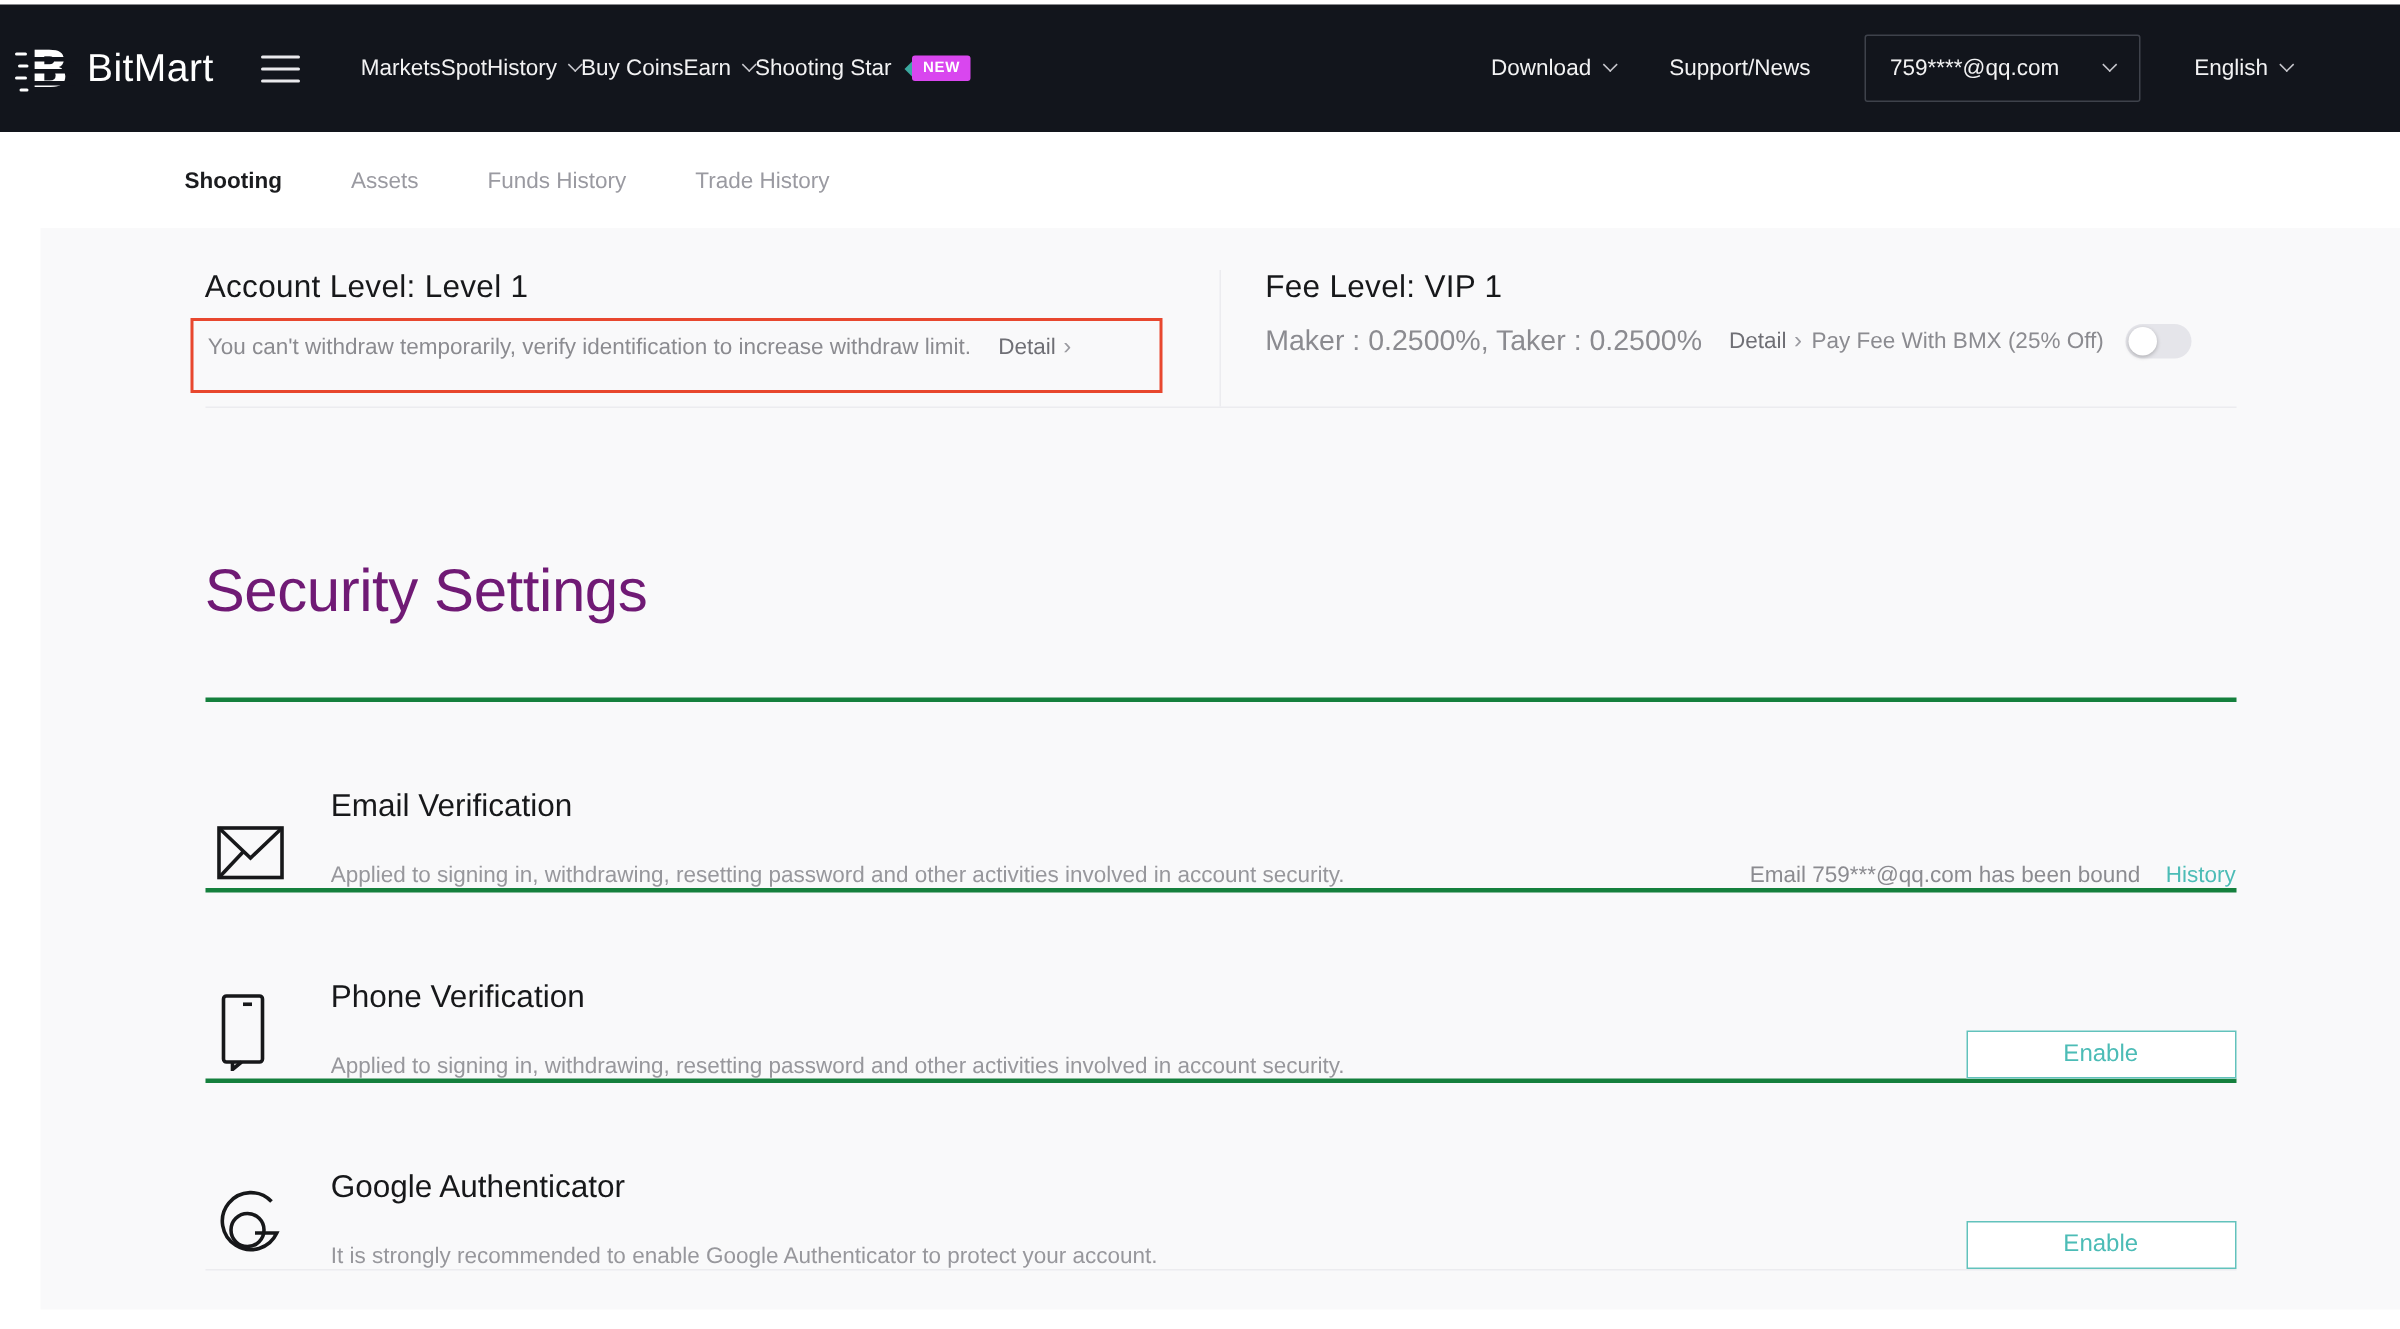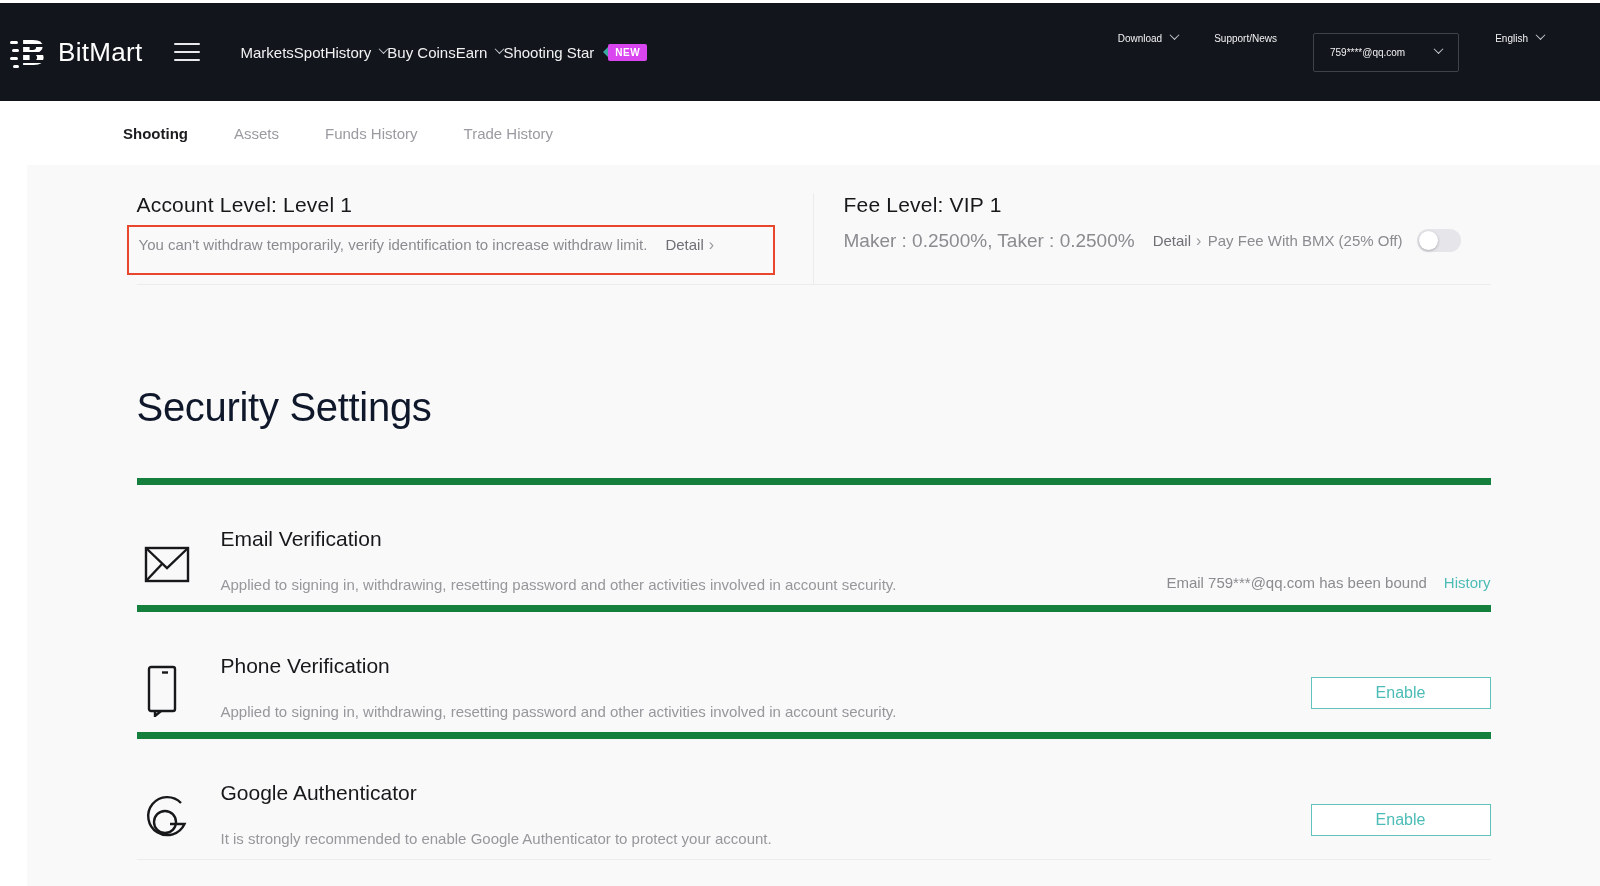--- a/index.html
+++ b/index.html
@@ -1,34 +1,34 @@
 <!DOCTYPE html>
 <html><head>
 <meta charset="utf-8">
 <style>
   * { margin:0; padding:0; box-sizing:border-box; }
   html,body { width:1600px; height:886px; background:#fff; font-family:"Liberation Sans", sans-serif; overflow:hidden; }
 
   
   .top-strip { height:3px; background:#ffffff; }
-  .topnav { height:98px; background:#12151c; display:flex; align-items:center; padding:0 56px 0 10px; color:#f2f2f3; }
+  .topnav { height:85px; background:#12151c; display:flex; align-items:center; padding:0 72px 0 10px; color:#f2f2f3; }
   .logo { display:flex; align-items:center; margin-right:32px; cursor:pointer; }
   .logo-mark { position:relative; width:40px; height:40px; margin-right:8px; }
   .logo-mark .b { position:absolute; left:10px; top:1px; font-size:34px; font-weight:700; color:#fff; font-family:"DejaVu Sans", sans-serif; }
   .logo-mark .stripe { position:absolute; left:0; width:40px; height:3px; background:#12151c; }
   .logo-mark .dash { position:absolute; height:2.5px; background:#fff; border-radius:2px; }
   .logo-word { font-size:26px; font-weight:500; color:#fff; letter-spacing:.3px; }
   .hamburger { width:26px; display:flex; flex-direction:column; gap:6px; margin-right:40px; cursor:pointer; }
   .hamburger span { display:block; height:2px; background:#e9e9ec; border-radius:2px; }
   .nav-items { display:flex; align-items:center; font-size:15px; }
   .nav-item { display:flex; align-items:center; cursor:pointer; white-space:nowrap; }
   .caret { display:inline-block; width:7px; height:7px; border-right:1.4px solid #c8c8ce; border-bottom:1.4px solid #c8c8ce; transform:rotate(45deg) translate(-1px,-1px); margin-left:9px; margin-top:-3px; }
   .badge-new { position:relative; margin-left:14px; background:#d946ef; color:#fff; font-size:10px; font-weight:700; letter-spacing:.5px; padding:3px 7px; border-radius:2px; }
   .badge-new::before { content:""; position:absolute; left:-5px; top:50%; transform:translateY(-50%); border:5px solid transparent; border-right:5px solid #3BA89F; border-left:none; }
-  .nav-right { margin-left:auto; display:flex; align-items:flex-start; gap:36px; font-size:10px; }
+  .nav-right { margin-left:auto; display:flex; align-items:center; gap:36px; font-size:15px; }
   .account-box { border:1px solid #3e424b; border-radius:2px; padding:13px 16px; display:flex; align-items:center; gap:30px; cursor:pointer; }
   .account-box .caret { margin-left:0; }
 
   
   .tabbar { height:64px; background:#fff; display:flex; align-items:center; gap:46px; padding-left:123px; font-size:15px; }
   .tab { color:#9a9aa1; cursor:pointer; }
   .tab.active { color:#1b1c1f; font-weight:700; }
 
   
   .main { height:721px; background:#f9f9fa;margin-left:27px; }
@@ -41,23 +41,23 @@
   .warning-box { margin-top:8px; margin-left:-10px; width:648px; height:50px; border:2px solid #E8472E; padding:9px 10px 0 10px; display:flex; align-items:flex-start; background:transparent; }
   .warning-text { font-size:15px; color:#8b8b90; }
   .detail-link { font-size:15px; color:#6f6f75; margin-left:18px; white-space:nowrap; cursor:pointer; }
   .detail-link .chev { color:#9a9aa0; margin-left:5px; font-size:16px; }
   .fee-row { display:flex; align-items:center; margin-top:12px; }
   .fee-rates { font-size:19px; color:#8b8b90; }
   .bmx-label { margin-left:auto; font-size:15px; color:#8b8b90; }
   .toggle { width:44px; height:23px; border-radius:12px; background:#e5e5ea; position:relative; margin-left:14px; margin-right:30px; cursor:pointer; }
   .toggle .knob { position:absolute; left:2px; top:2px; width:19px; height:19px; border-radius:50%; background:#fff; box-shadow:0 1px 3px rgba(0,0,0,.25); }
 
-  .security-heading { margin-top:100px; font-size:40px; font-weight:400; color:#0f172a; letter-spacing:-.3px; }
+  .security-heading { margin-top:100px; font-size:40px; font-weight:400; color:#701a75; letter-spacing:-.3px; }
   .rows { margin-top:48px; border-bottom:1px solid #ececef; }
-  .sec-row { border-top:7px solid #15803d; height:127px; padding-top:30px; display:flex; align-items:center; }
+  .sec-row { border-top:3px solid #15803d; height:127px; padding-top:30px; display:flex; align-items:flex-end; }
   .sec-icon { width:50px; margin-left:7px; margin-right:27px; margin-top:12px; flex:none; }
   .sec-texts { }
   .sec-title { font-size:21px; color:#17181a; font-weight:400; }
   .sec-desc { margin-top:25px; font-size:15px; color:#97979c; }
   .sec-right { margin-left:auto; display:flex; align-items:center; }
   .status-text { font-size:15px; color:#8b8b90; margin-right:17px; margin-top:44px; }
   .change-link { font-size:15px; color:#4CBCB6; cursor:pointer; margin-top:44px; }
   .enable-btn { width:180px; height:32px; margin-top:12px; background:#fff; border:1px solid #62c2bc; color:#4CBCB6; font-size:16px; font-family:"Liberation Sans",sans-serif; cursor:pointer; }
 
   svg.icon { stroke:#17181a; fill:none; stroke-width:2.4; }

